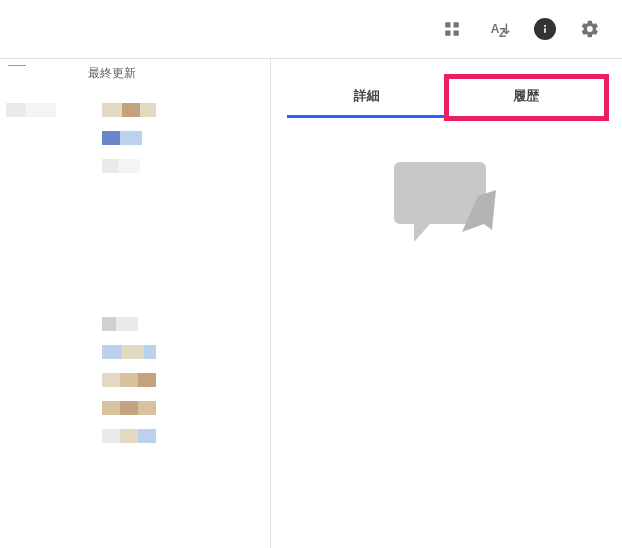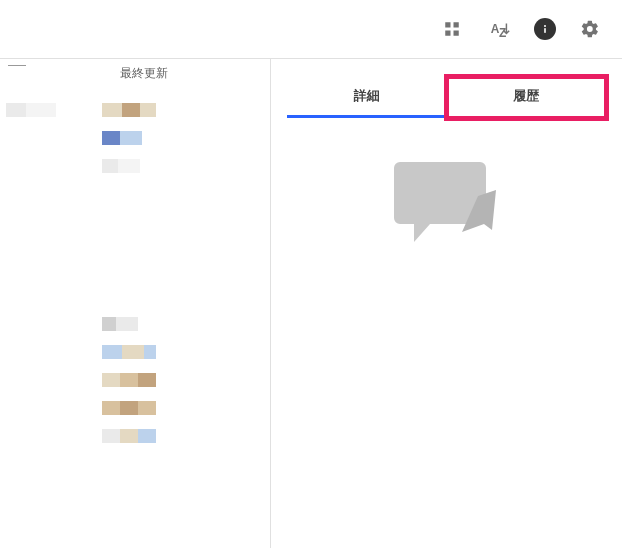--- a/index.html
+++ b/index.html
@@ -45,21 +45,21 @@
     height: calc(548px - 59px);
   }
 
   .left {
     width: 270px;
     position: relative;
   }
   .left-heading-row {
     font-size: 12px;
     color: #616161;
-    padding: 6px 0 6px 120px;
+    padding: 6px 0 6px 88px;
   }
   .left-heading-dash {
     position: absolute;
     left: 8px;
     top: 6px;
     width: 18px;
     border-top: 1px solid #999;
     height: 0;
   }
 

